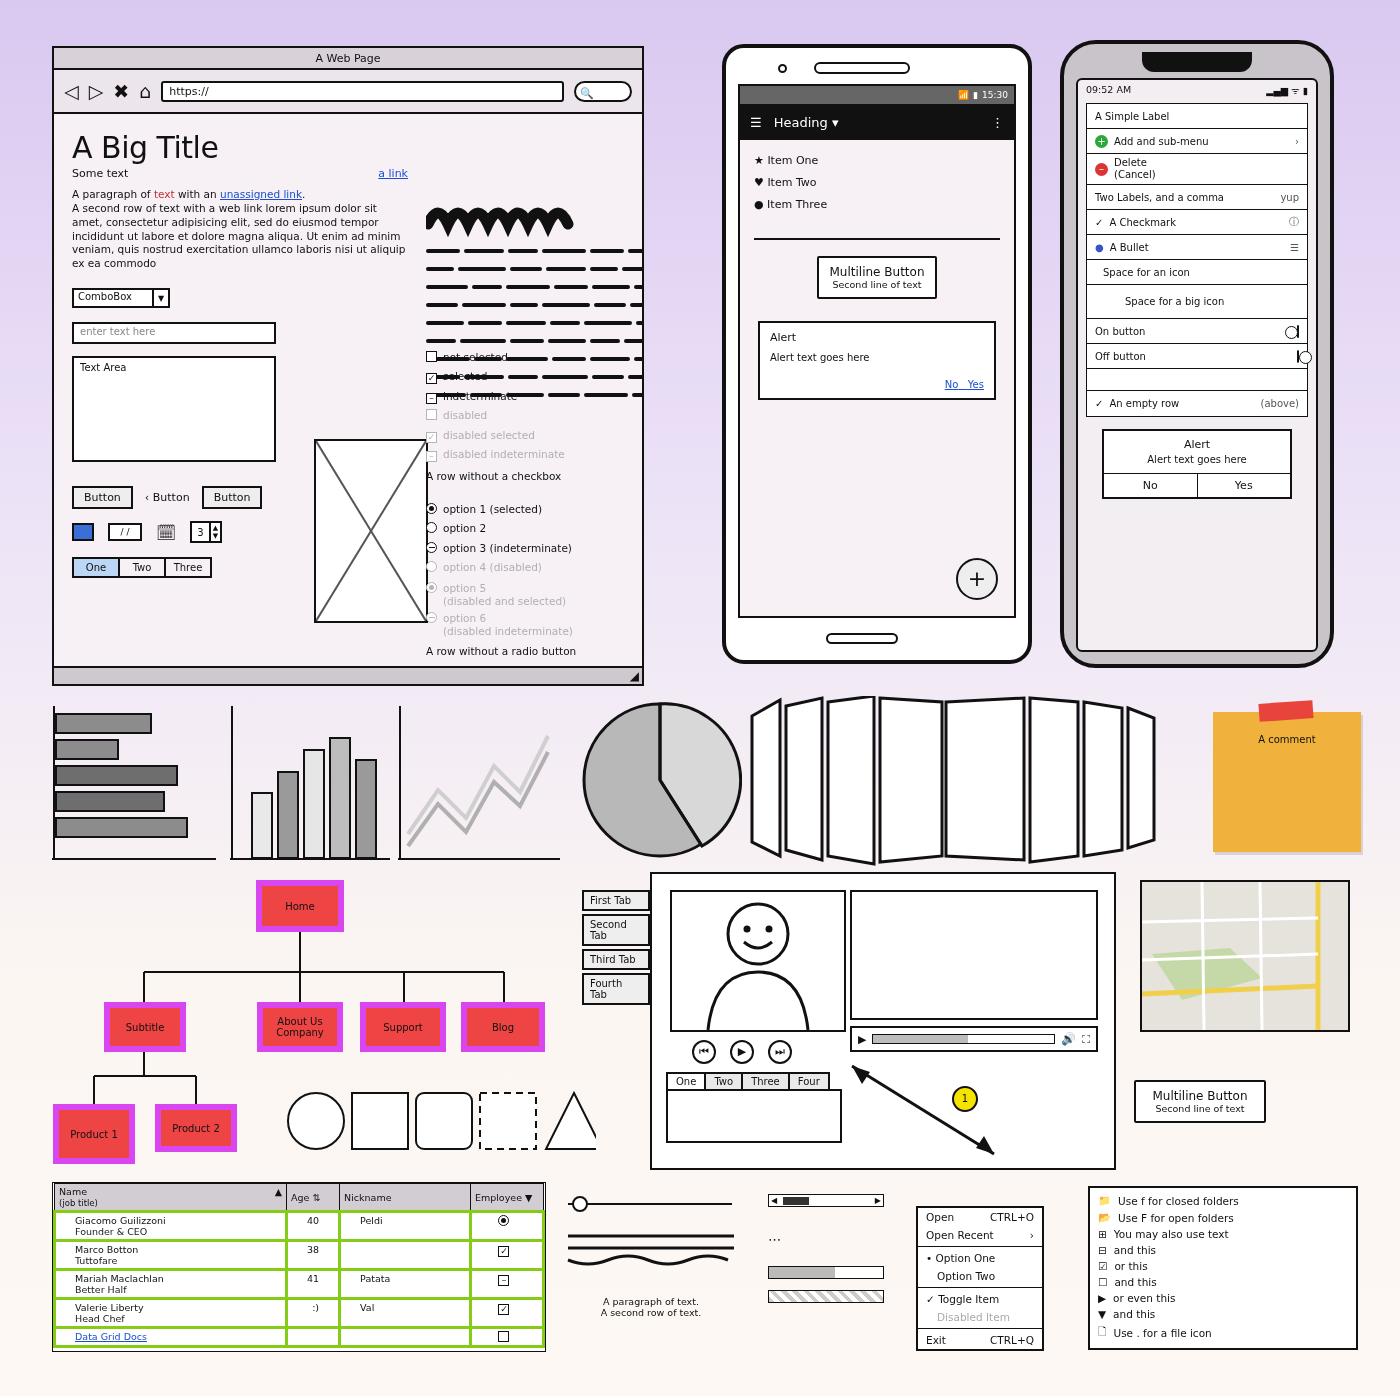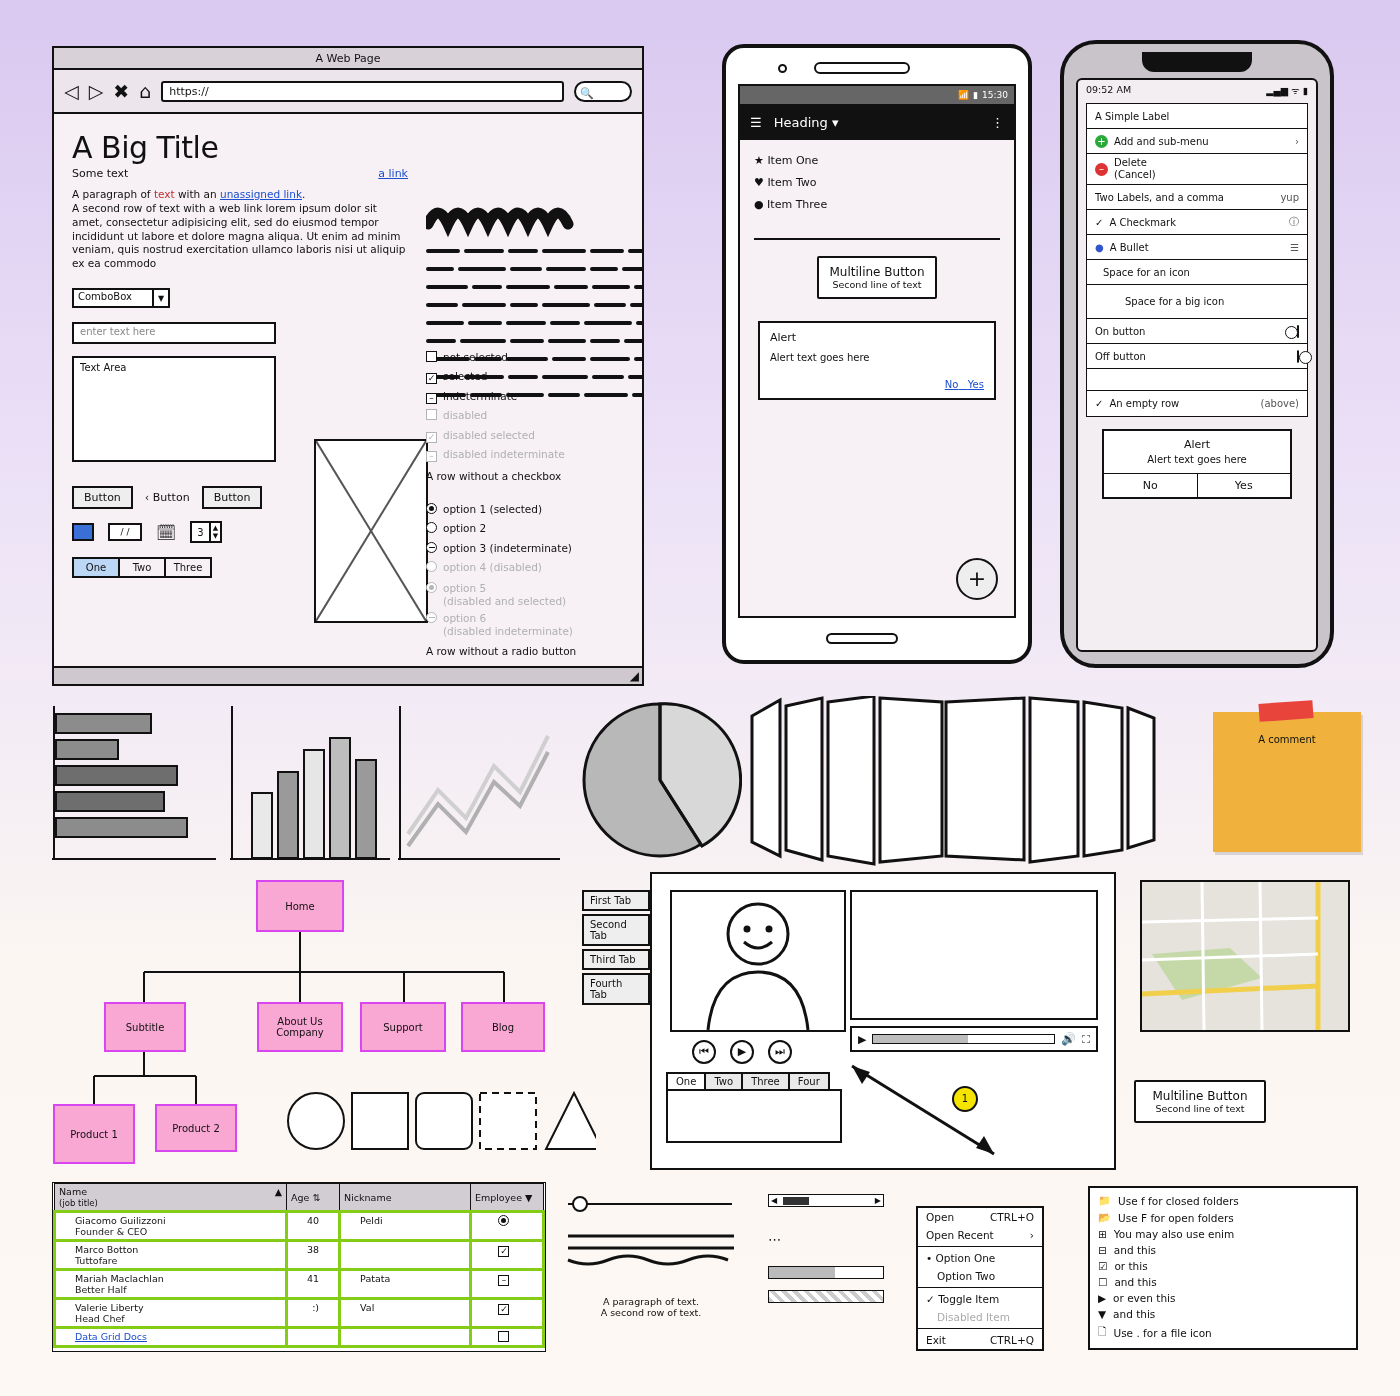--- a/index.html
+++ b/index.html
@@ -96,21 +96,21 @@
   .toggle.on .knob { right:0.5px; }
   .toggle.off .knob { left:0.5px; }
   .iosalert { margin:12px 24px 0; border:2px solid #111; background:#fff; }
   .iosalert .hd { text-align:center; font-size:11px; padding:7px 0 3px; }
   .iosalert .bd { text-align:center; font-size:10px; padding:0 0 8px; }
   .iosalert .btns { display:flex; border-top:1.6px solid #111; }
   .iosalert .btns div { flex:1; text-align:center; font-size:11px; padding:5px 0; }
   .iosalert .btns div:first-child { border-right:1.6px solid #111; }
 
   
-  .node { border:2px solid #d946ef; background:#f9a8d4; text-align:center; font-size:10px; display:flex; align-items:center; justify-content:center; }
+  .node { border:6px solid #d946ef; background:#ef4444; text-align:center; font-size:10px; display:flex; align-items:center; justify-content:center; }
 
   
   .vtab { width:68px; border:2px solid #111; background:#eee; font-size:10px; padding:3px 6px; margin-bottom:3px; }
 
   
   #mediapanel { left:650px; top:872px; width:466px; height:298px; border:2px solid #111; background:#fff; }
   .ctrlbtn { width:24px; height:24px; border:2px solid #111; border-radius:50%; text-align:center; line-height:20px; font-size:11px; }
 
   
   #note { left:1213px; top:712px; width:148px; height:140px; background:#f0b23c; box-shadow:2px 3px 0 rgba(0,0,0,0.12); }
@@ -641,21 +641,21 @@
   <div class="mi">
       <span>📁</span>
       <span>Use f for closed folders</span>
     </div>
   <div class="mi">
       <span>📂</span>
       <span>Use F for open folders</span>
     </div>
   <div class="mi">
       <span>⊞</span>
-      <span>You may also use enim</span>
+      <span>You may also use text</span>
     </div>
   <div class="mi">
       <span>⊟</span>
       <span>and this</span>
     </div>
   <div class="mi">
       <span>☑</span>
       <span>or this</span>
     </div>
   <div class="mi">

